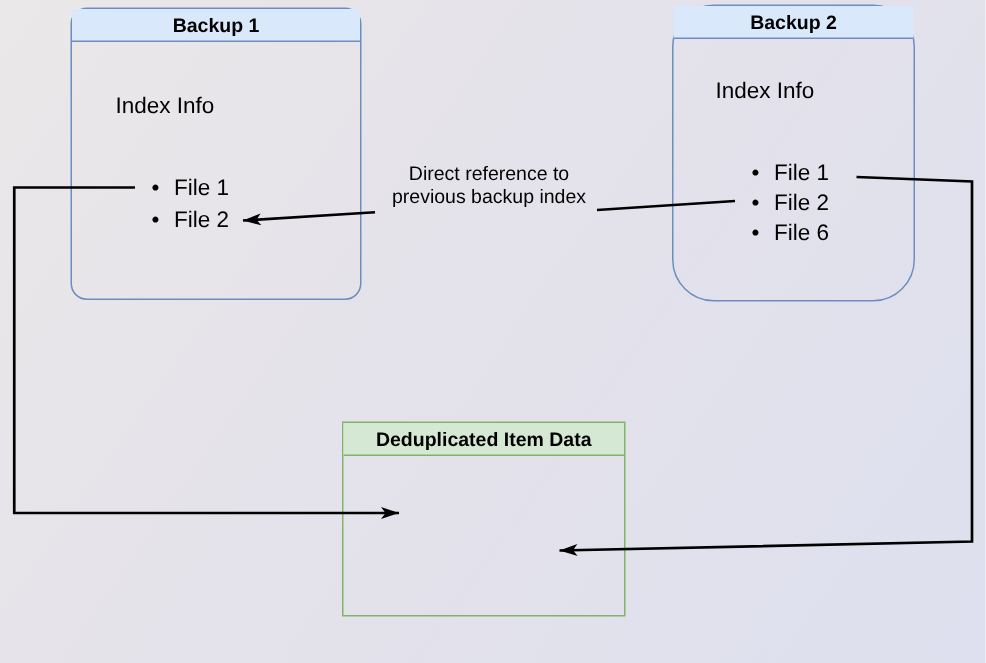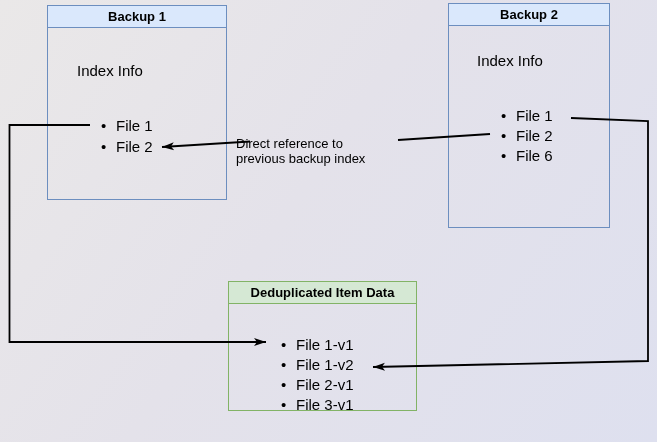--- a/index.html
+++ b/index.html
@@ -57,78 +57,72 @@
     content: "\2022";
     position: absolute;
     left: 0;
     top: 0;
   }
   .lh21 li { line-height: 21px; }
   .lh20 li { line-height: 20px; }
   .edge-label {
     position: absolute;
     left: 236px;
-    top: 136px;
+    top: 108px;
     width: 180px;
     font-size: 13px;
     line-height: 15px;
-    text-align: left;
+    text-align: center;
     white-space: pre-line;
   }
   svg.edges {
     position: absolute;
     left: 0; top: 0;
     width: 657px;
     height: 442px;
     pointer-events: none;
   }
   svg.edges path.edge {
     fill: none;
     stroke: #000;
     stroke-width: 1.8;
   }
 </style>
 </head>
 <body>
 
 <div class="canvas">
 
-  <div class="node blue" style="left:47px; top:5px; width:180px; height:195px;">
+  <div class="node blue" style="left:47px; top:5px; width:194px; height:195px;border-radius:11px;">
     <div class="node-header">
       <span>Backup 1</span>
     </div>
     <div class="body-heading" style="left:29px; top:57px;">Index Info</div>
     <ul class="file-list lh21" style="left:53px; top:109px;">
       <li><span>File 1</span></li>
       <li><span>File 2</span></li>
     </ul>
   </div>
 
-  <div class="node blue" style="left:448px; top:3px; width:162px; height:225px;">
+  <div class="node blue" style="left:448px; top:3px; width:162px; height:198px;border-radius:28px;">
     <div class="node-header">
       <span>Backup 2</span>
     </div>
     <div class="body-heading" style="left:28px; top:49px;">Index Info</div>
     <ul class="file-list lh20" style="left:52px; top:102px;">
       <li><span>File 1</span></li>
       <li><span>File 2</span></li>
       <li><span>File 6</span></li>
     </ul>
   </div>
 
   <div class="node green" style="left:228px; top:281px; width:189px; height:130px;">
     <div class="node-header">
       <span>Deduplicated Item Data</span>
     </div>
-    <ul class="file-list lh20" style="left:52px; top:53px;">
-      <li><span>File 1-v1</span></li>
-      <li><span>File 1-v2</span></li>
-      <li><span>File 2-v1</span></li>
-      <li><span>File 3-v1</span></li>
-    </ul>
   </div>
 
   <svg class="edges" viewBox="0 0 657 442" xmlns="http://www.w3.org/2000/svg">
     <defs>
       <marker id="arrowhead" markerUnits="userSpaceOnUse" markerWidth="14" markerHeight="10" refX="12.5" refY="4.5" orient="auto">
         <path d="M 0.5 0.5 L 12.5 4.5 L 0.5 8.5 L 3.5 4.5 Z" fill="#000"></path>
       </marker>
     </defs>
 
     <path class="edge" d="M 490 134 L 398 140"></path>

